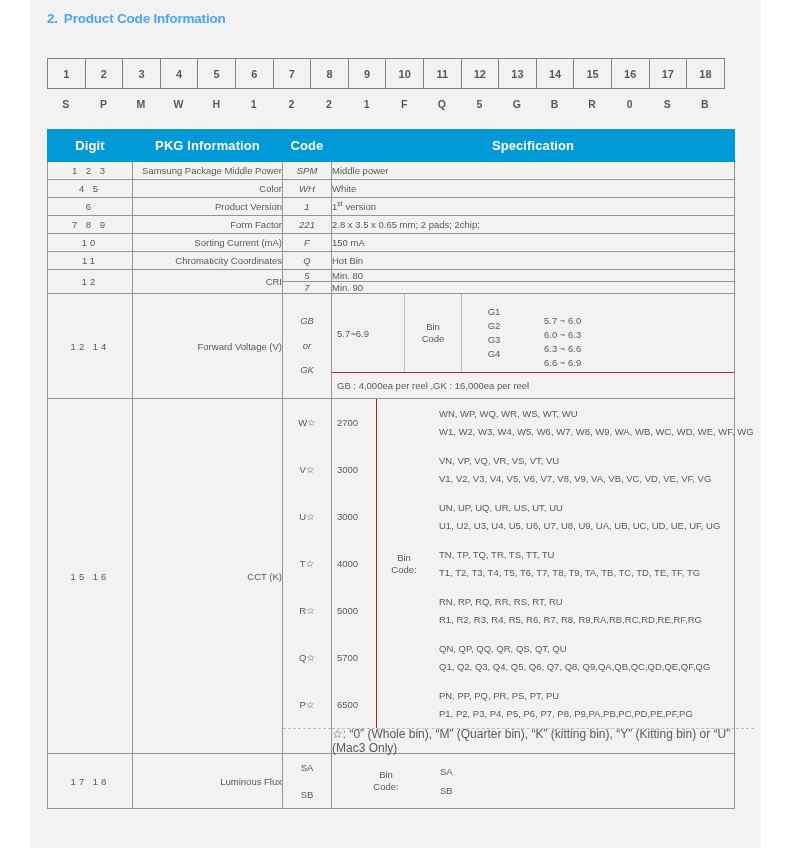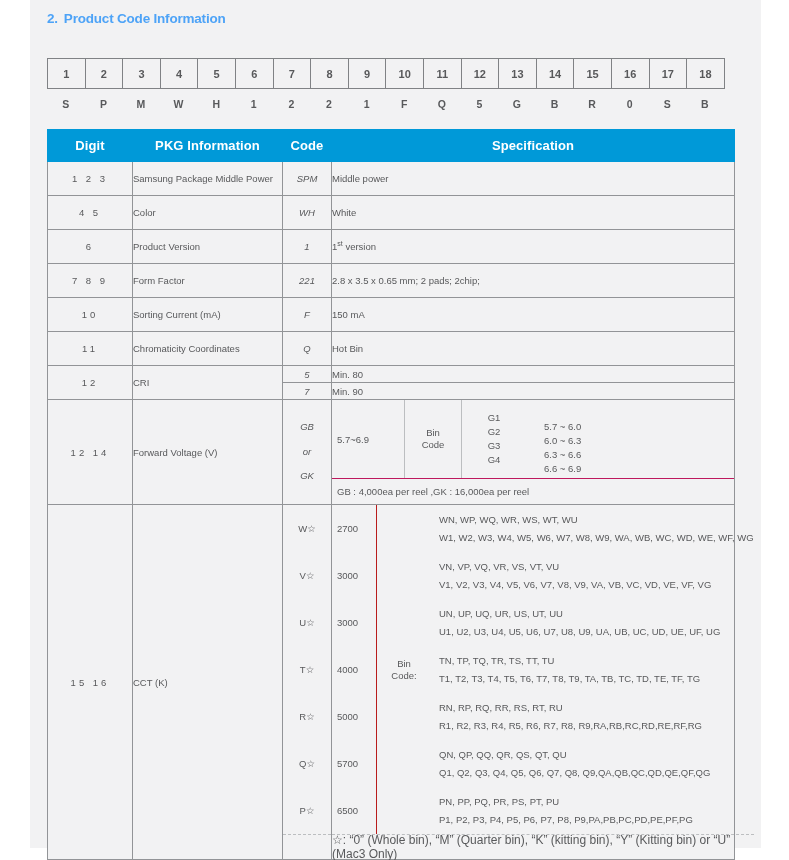--- a/index.html
+++ b/index.html
@@ -73,22 +73,22 @@
     letter-spacing:0.1px;
   }
   #maintable td {
     border:1px solid #929497;
     font-size:9.5px;
     color:#58595b;
     background:#f2f2f3;
     vertical-align:middle;
     padding:0;
   }
-  td.digit  { text-align:center; height:34px; letter-spacing:3px; }
-  td.pkg    { text-align:left; }
+  td.digit  { text-align:center; height:18px; letter-spacing:3px; }
+  td.pkg    { text-align:right; }
   td.code   { text-align:center;font-style:italic; }
   td.spec   { text-align:left; padding-left:5px; }
 
   sup { font-size:7px; vertical-align:super; }
 
   .fvwrap { display:block; }
   .fvtop { display:flex; align-items:center; height:78px; }
   .fv-range { width:72px; padding-left:5px; }
   .fv-binlbl {
     width:58px; text-align:center; line-height:1.25;

